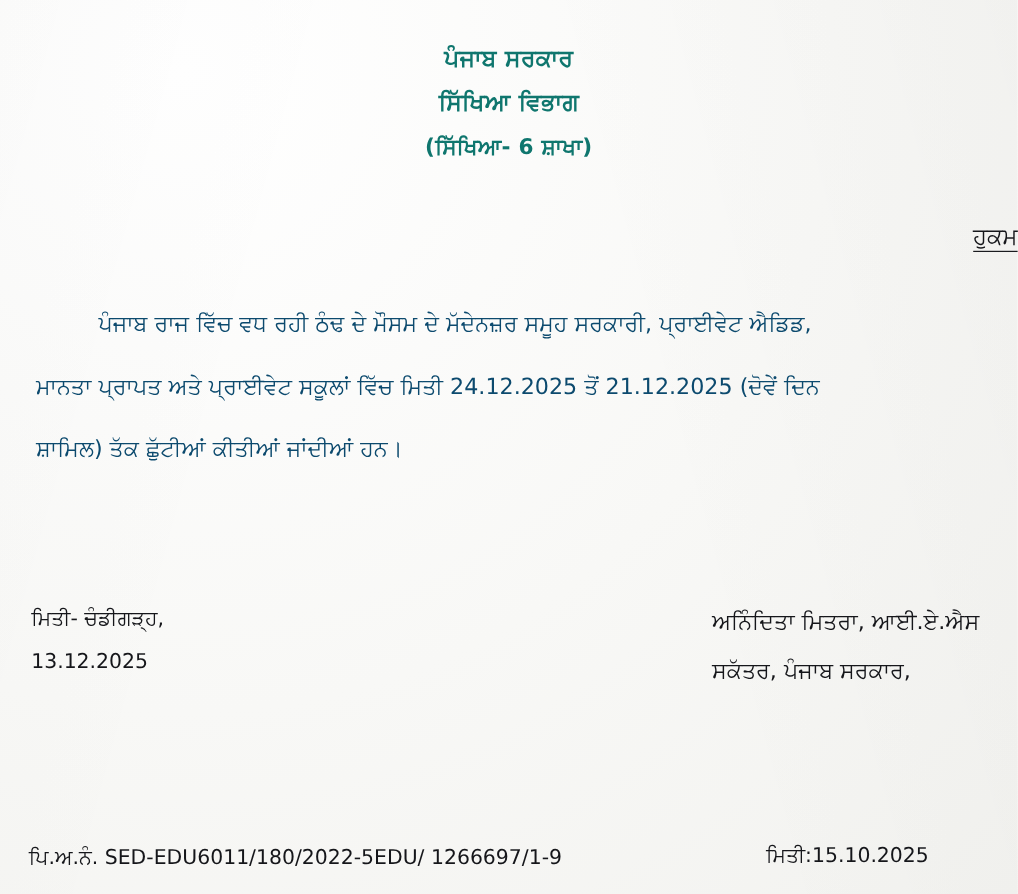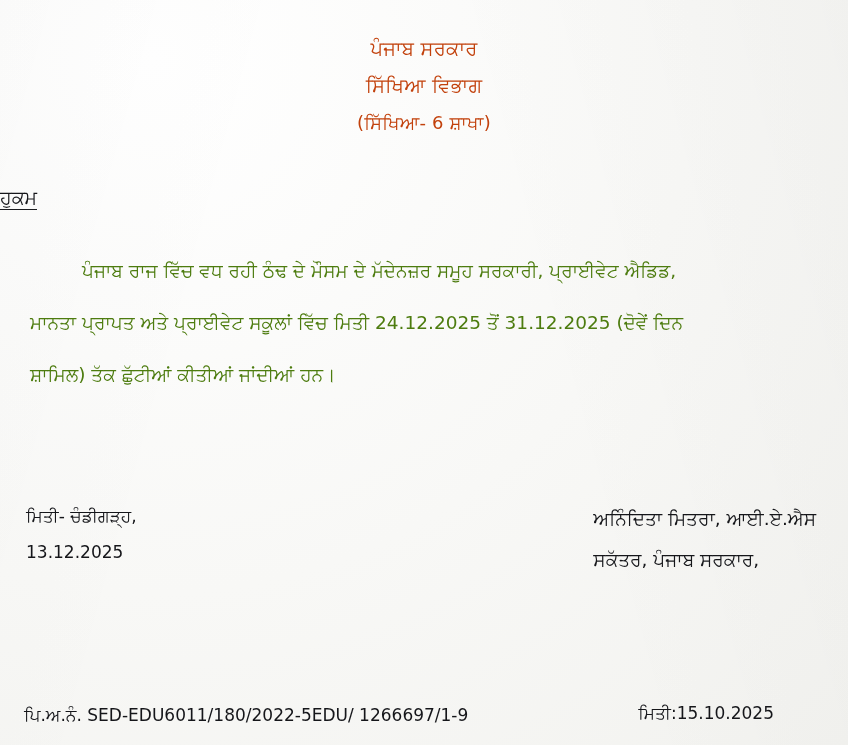--- a/index.html
+++ b/index.html
@@ -44,48 +44,49 @@
   .head-block {
     position: absolute;
     left: 0;
     right: 0;
     top: 30px;
   }
   .head-line {
     font-size: 19.5px;
     line-height: 37px;
     letter-spacing: 0.2px;
-    color: #c2410c;
+    color: #0f766e;
+    font-weight: bold;
   }
   .head-line.l2 { font-size: 19.5px; }
   .head-line.l3 { font-size: 18px; }
 
   .order-title {
     position: absolute;
     left: 0;
     right: 0;
     top: 186px;
     font-size: 19px;
-    text-align: left;
+    text-align: right;
   }
   .order-title span {
     border-bottom: 1.6px solid #1a1b1f;
     padding-bottom: 1px;
   }
 
   .body-block {
     position: absolute;
     left: 30px;
     right: 22px;
     top: 245px;
   }
   .body-line {
     font-size: 18.5px;
     line-height: 52px;
-    color: #4d7c0f;
+    color: #0c4a6e;
     white-space: nowrap;
   }
   .body-line.l1 { text-indent: 52px; }
 
   .sign-left {
     position: absolute;
     left: 26px;
     top: 498px;
     font-size: 17px;
     line-height: 36px;
@@ -124,21 +125,21 @@
     <div class="head-line l2 center">ਸਿੱਖਿਆ ਵਿਭਾਗ</div>
     <div class="head-line l3 center">(ਸਿੱਖਿਆ- 6 ਸ਼ਾਖਾ)</div>
   </div>
 
   <div class="order-title">
     <span>ਹੁਕਮ</span>
   </div>
 
   <div class="body-block">
     <div class="body-line l1">ਪੰਜਾਬ ਰਾਜ ਵਿੱਚ ਵਧ ਰਹੀ ਠੰਢ ਦੇ ਮੌਸਮ ਦੇ ਮੱਦੇਨਜ਼ਰ ਸਮੂਹ ਸਰਕਾਰੀ, ਪ੍ਰਾਈਵੇਟ ਐਡਿਡ,</div>
-    <div class="body-line">ਮਾਨਤਾ ਪ੍ਰਾਪਤ ਅਤੇ ਪ੍ਰਾਈਵੇਟ ਸਕੂਲਾਂ ਵਿੱਚ ਮਿਤੀ 24.12.2025 ਤੋਂ 31.12.2025 (ਦੋਵੇਂ ਦਿਨ</div>
+    <div class="body-line">ਮਾਨਤਾ ਪ੍ਰਾਪਤ ਅਤੇ ਪ੍ਰਾਈਵੇਟ ਸਕੂਲਾਂ ਵਿੱਚ ਮਿਤੀ 24.12.2025 ਤੋਂ 21.12.2025 (ਦੋਵੇਂ ਦਿਨ</div>
     <div class="body-line">ਸ਼ਾਮਿਲ) ਤੱਕ ਛੁੱਟੀਆਂ ਕੀਤੀਆਂ ਜਾਂਦੀਆਂ ਹਨ।</div>
   </div>
 
   <div class="sign-left">
     <div>ਮਿਤੀ- ਚੰਡੀਗੜ੍ਹ,</div>
     <div>13.12.2025</div>
   </div>
 
   <div class="sign-right">
     <div>ਅਨਿੰਦਿਤਾ ਮਿਤਰਾ, ਆਈ.ਏ.ਐਸ</div>

